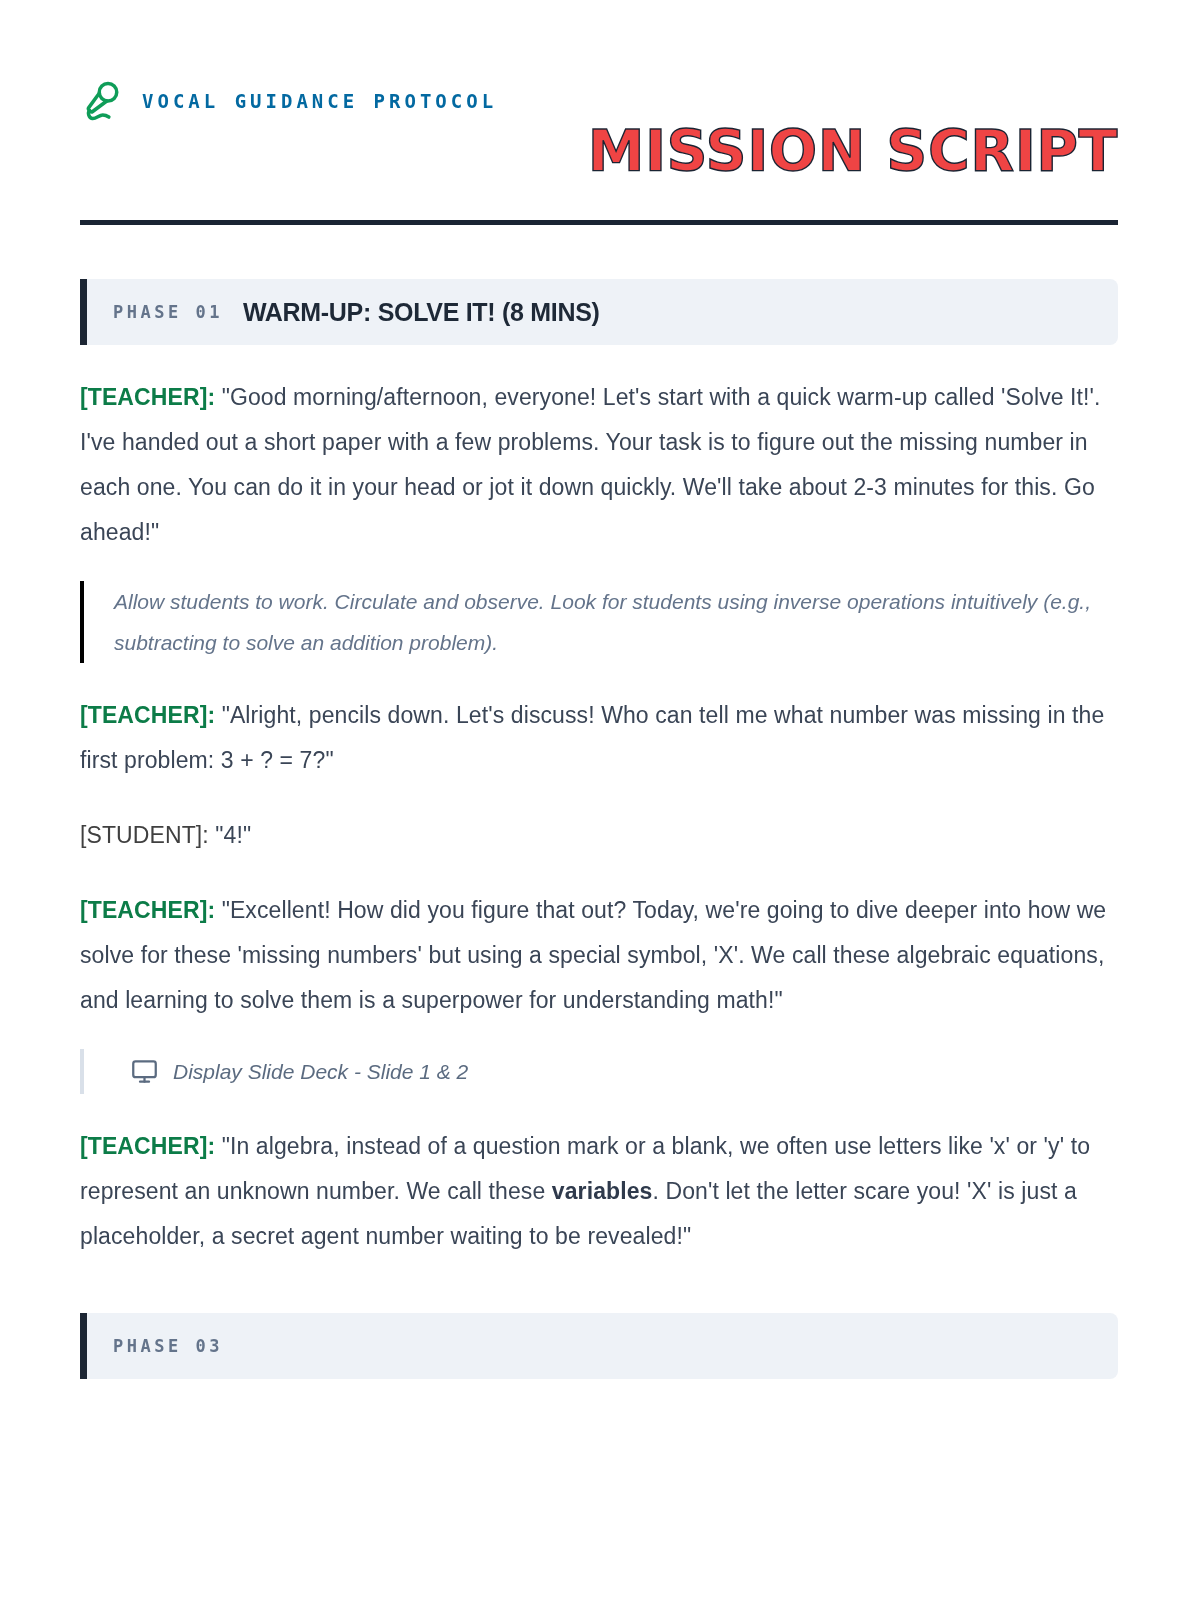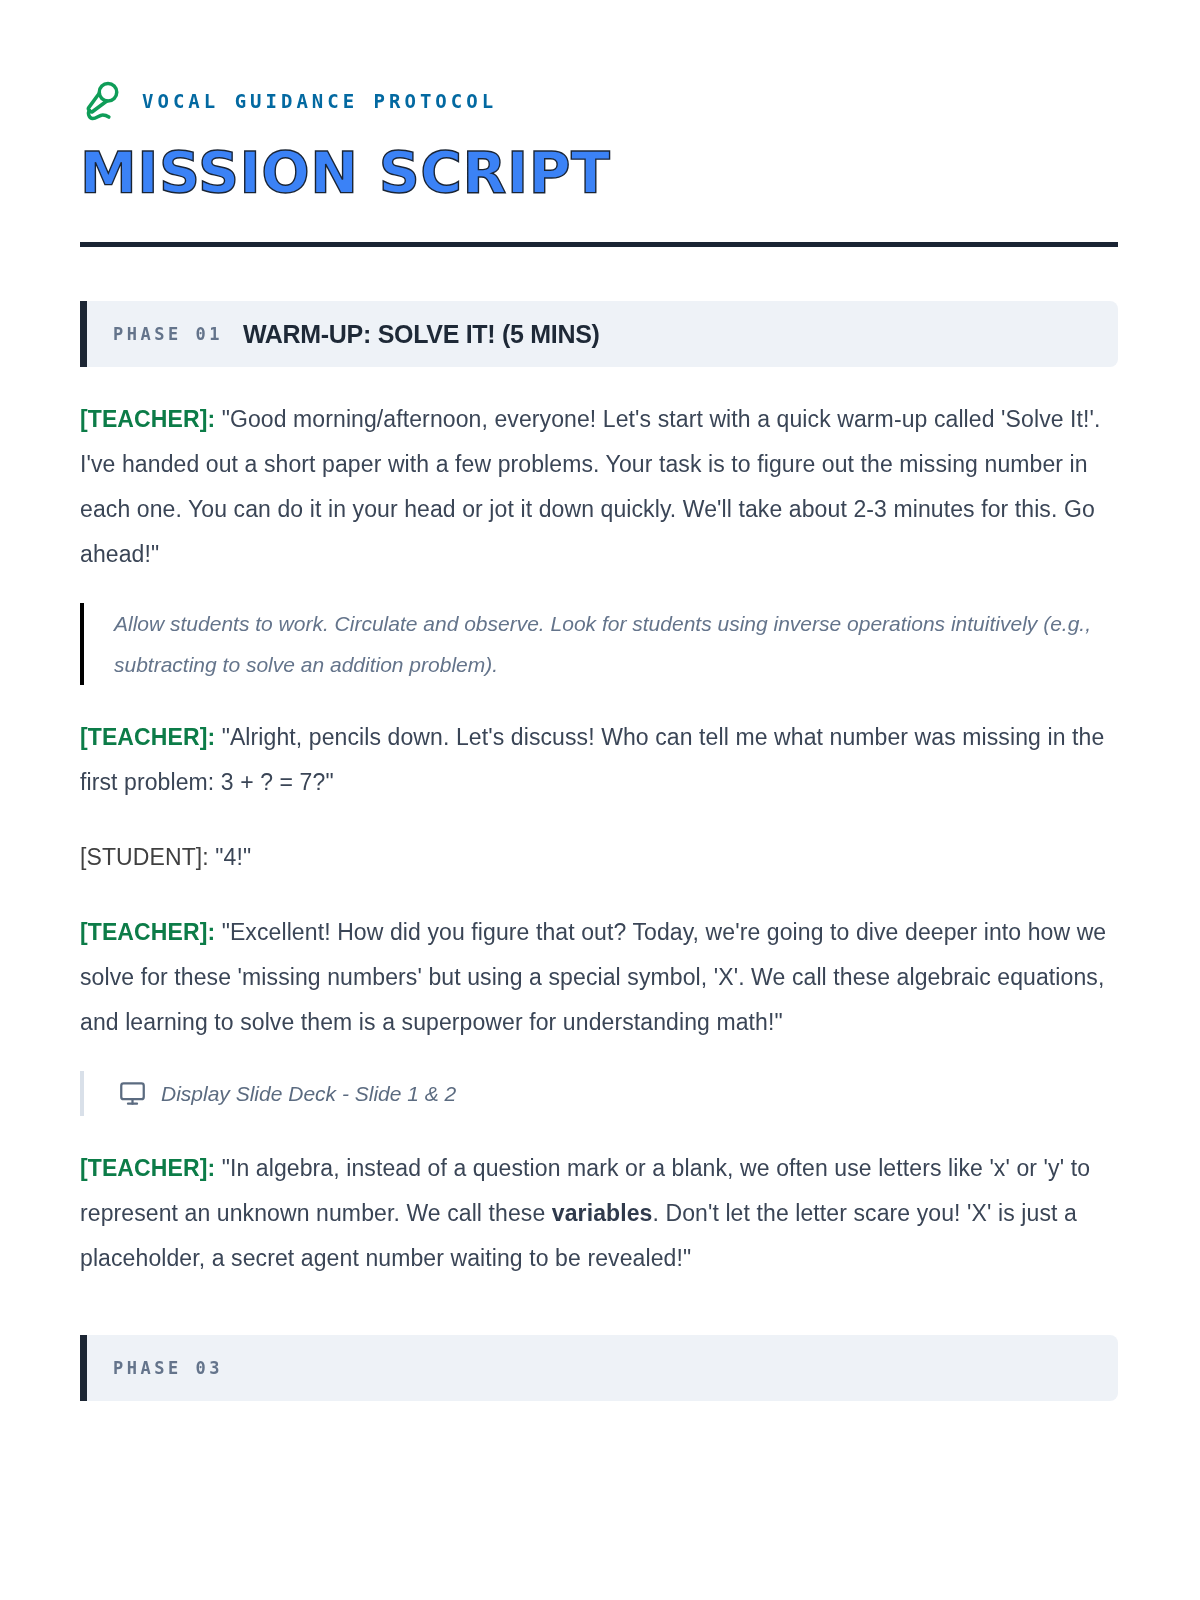--- a/index.html
+++ b/index.html
@@ -13,24 +13,23 @@
 
   
   .brand-row { display: flex; align-items: center; gap: 20px; height: 42px; }
   .brand-row svg { width: 42px; height: 42px; flex: none; }
   .eyebrow {
     font-family: "DejaVu Sans Mono", "Liberation Mono", monospace;
     font-weight: bold; font-size: 19px; letter-spacing: 4px;
     color: #0369a1;
   }
   .doc-title {
-    margin-top: 22px;
     font-family: "DejaVu Sans", sans-serif;
     font-size: 57px; font-weight: bold; line-height: 1.04;
-    letter-spacing: 0.5px; color: #3b82f6;
+    letter-spacing: 0.5px; color: #ef4444; text-align: right;
     -webkit-text-stroke: 1.4px #1a2433;
   }
   .title-rule { margin-top: 39px; height: 5px; background: #1a2433; }
 
   
   .phase-bar {
     margin-top: 54px;
     background: #eef2f7;
     border-left: 7px solid #1c2634;
     border-radius: 0 8px 8px 0;
@@ -57,21 +56,21 @@
   .stage-note {
     margin-top: 26px;
     border-left: 4px solid #000000;
     padding-left: 30px;
     font-style: italic; font-size: 21px; line-height: 41px;
     color: #64748b;
   }
   .display-note {
     margin-top: 26px;
     border-left: 4px solid #d9e0e9;
-    padding: 8px 0 8px 35px;
+    padding: 8px 0 8px 47px;
     display: flex; align-items: center; gap: 15px;
     font-style: italic; font-size: 21px; line-height: 29px;
     color: #5b6b80;
   }
   .display-note svg { width: 27px; height: 27px; flex: none; }
 </style>
 </head>
 <body>
 
 <div class="page">
@@ -85,21 +84,21 @@
       </svg>
       <span class="eyebrow">VOCAL GUIDANCE PROTOCOL</span>
     </div>
     <h1 class="doc-title">MISSION SCRIPT</h1>
     <div class="title-rule"></div>
   </header>
 
   <section>
     <div class="phase-bar">
       <span class="phase-label">PHASE 01</span>
-      <span class="phase-title">WARM-UP: SOLVE IT! (5 MINS)</span>
+      <span class="phase-title">WARM-UP: SOLVE IT! (8 MINS)</span>
     </div>
 
     <p class="para">
       <span class="speaker-teacher">[TEACHER]:</span>
       <span>"Good morning/afternoon, everyone! Let's start with a quick warm-up called 'Solve It!'. I've handed out a short paper with a few problems. Your task is to figure out the missing number in each one. You can do it in your head or jot it down quickly. We'll take about 2-3 minutes for this. Go ahead!"</span>
     </p>
 
     <div class="stage-note">
       <span>Allow students to work. Circulate and observe. Look for students using inverse operations intuitively (e.g., subtracting to solve an addition problem).</span>
     </div>

